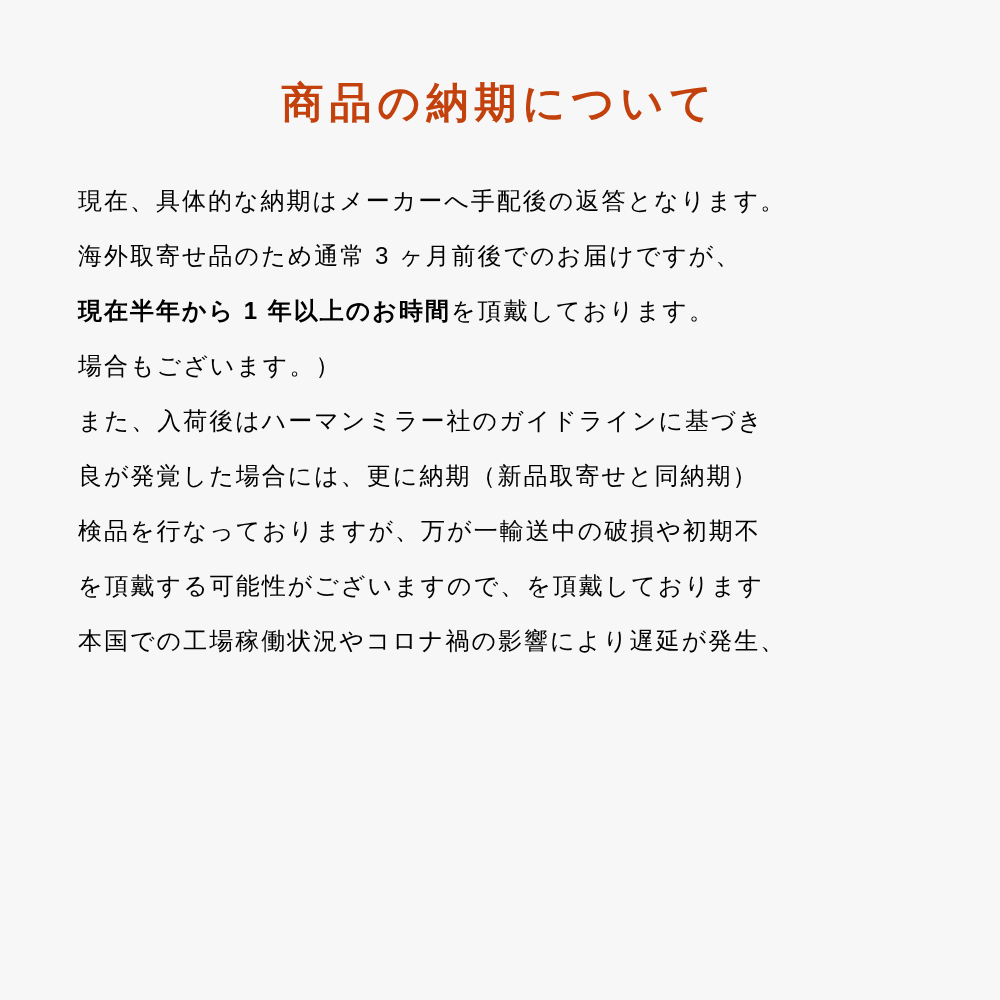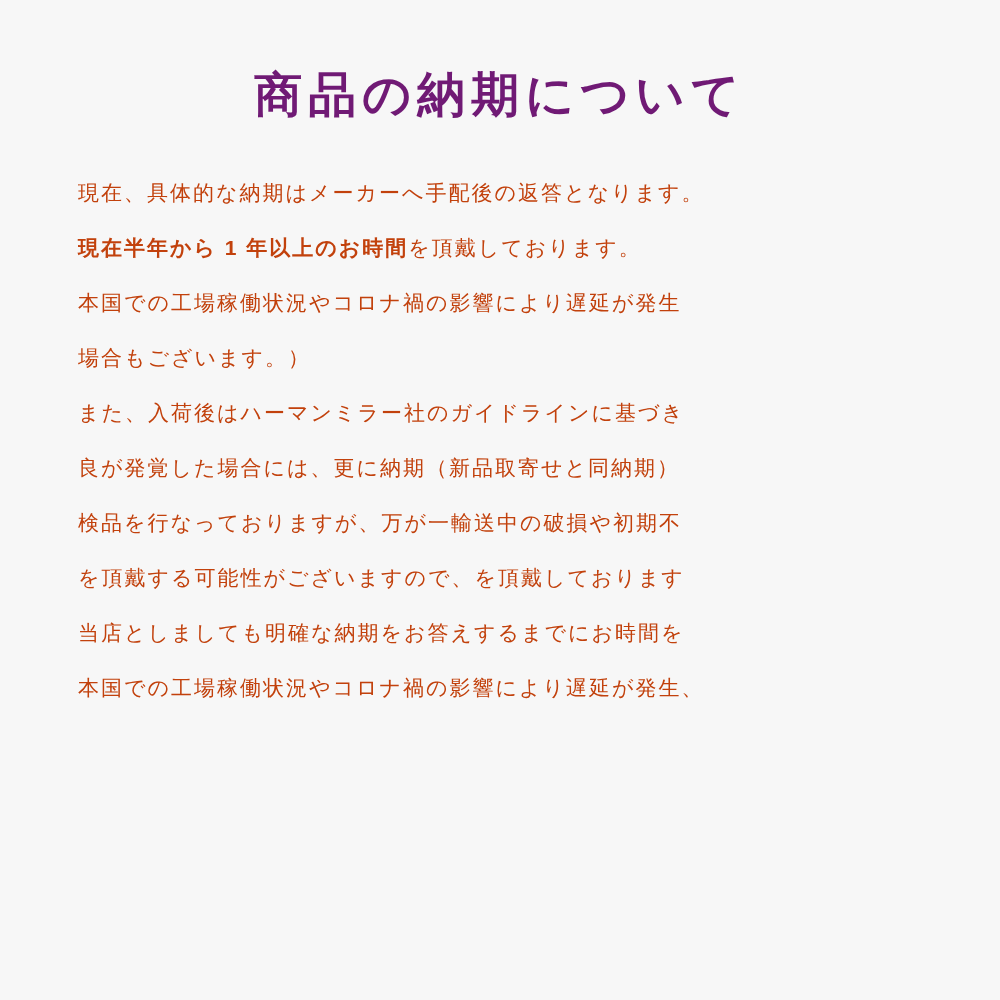--- a/index.html
+++ b/index.html
@@ -8,57 +8,56 @@
   }
   .page {
     position: relative;
     width: 1000px;
     height: 1000px;
     background: #f7f7f7;
     overflow: hidden;
     font-family: "Liberation Sans", "DejaVu Sans", sans-serif;
   }
   .title {
-    margin: 0;
+    margin: 8px;
     padding-top: 72px;
     text-align: center;
-    font-size: 48px;
+    font-size: 42px;
     line-height: 46px;
     font-weight: 700;
     letter-spacing: 6px;
-    color: #701a75;
+    color: #c2410c;
   }
   .notice-body {
     margin: 47px 60px 0 78px;
-    font-size: 21px;
+    font-size: 24px;
     line-height: 55px;
     letter-spacing: 2px;
-    color: #c2410c;
+    color: #000000;
   }
   .line {
     white-space: nowrap;
     font-weight: 400;
   }
   .line strong {
     font-weight: 700;
   }
 </style>
 </head>
 <body>
 
 <div class="page">
 
   <h1 class="title">商品の納期について</h1>
 
   <div class="notice-body">
     <div class="line"><span>現在、具体的な納期はメーカーへ手配後の返答となります。</span></div>
+    <div class="line"><span>海外取寄せ品のため通常 3 ヶ月前後でのお届けですが、</span></div>
     <div class="line"><strong>現在半年から 1 年以上のお時間</strong><span>を頂戴しております。</span></div>
-    <div class="line"><span>本国での工場稼働状況やコロナ禍の影響により遅延が発生</span></div>
     <div class="line"><span>場合もございます。）</span></div>
     <div class="line"><span>また、入荷後はハーマンミラー社のガイドラインに基づき</span></div>
     <div class="line"><span>良が発覚した場合には、更に納期（新品取寄せと同納期）</span></div>
     <div class="line"><span>検品を行なっておりますが、万が一輸送中の破損や初期不</span></div>
     <div class="line"><span>を頂戴する可能性がございますので、を頂戴しております</span></div>
-    <div class="line"><span>当店としましても明確な納期をお答えするまでにお時間を</span></div>
     <div class="line"><span>本国での工場稼働状況やコロナ禍の影響により遅延が発生、</span></div>
   </div>
 
 </div>
 
 </body></html>

